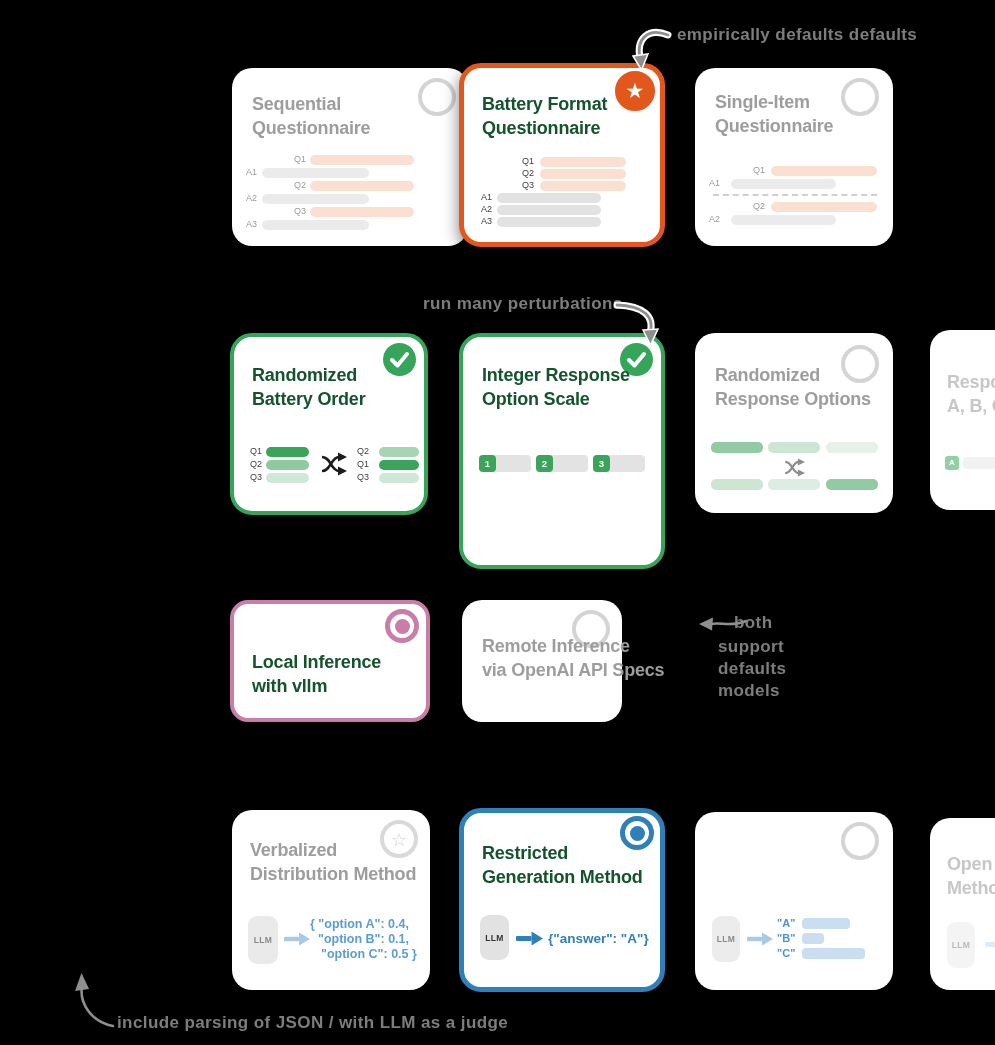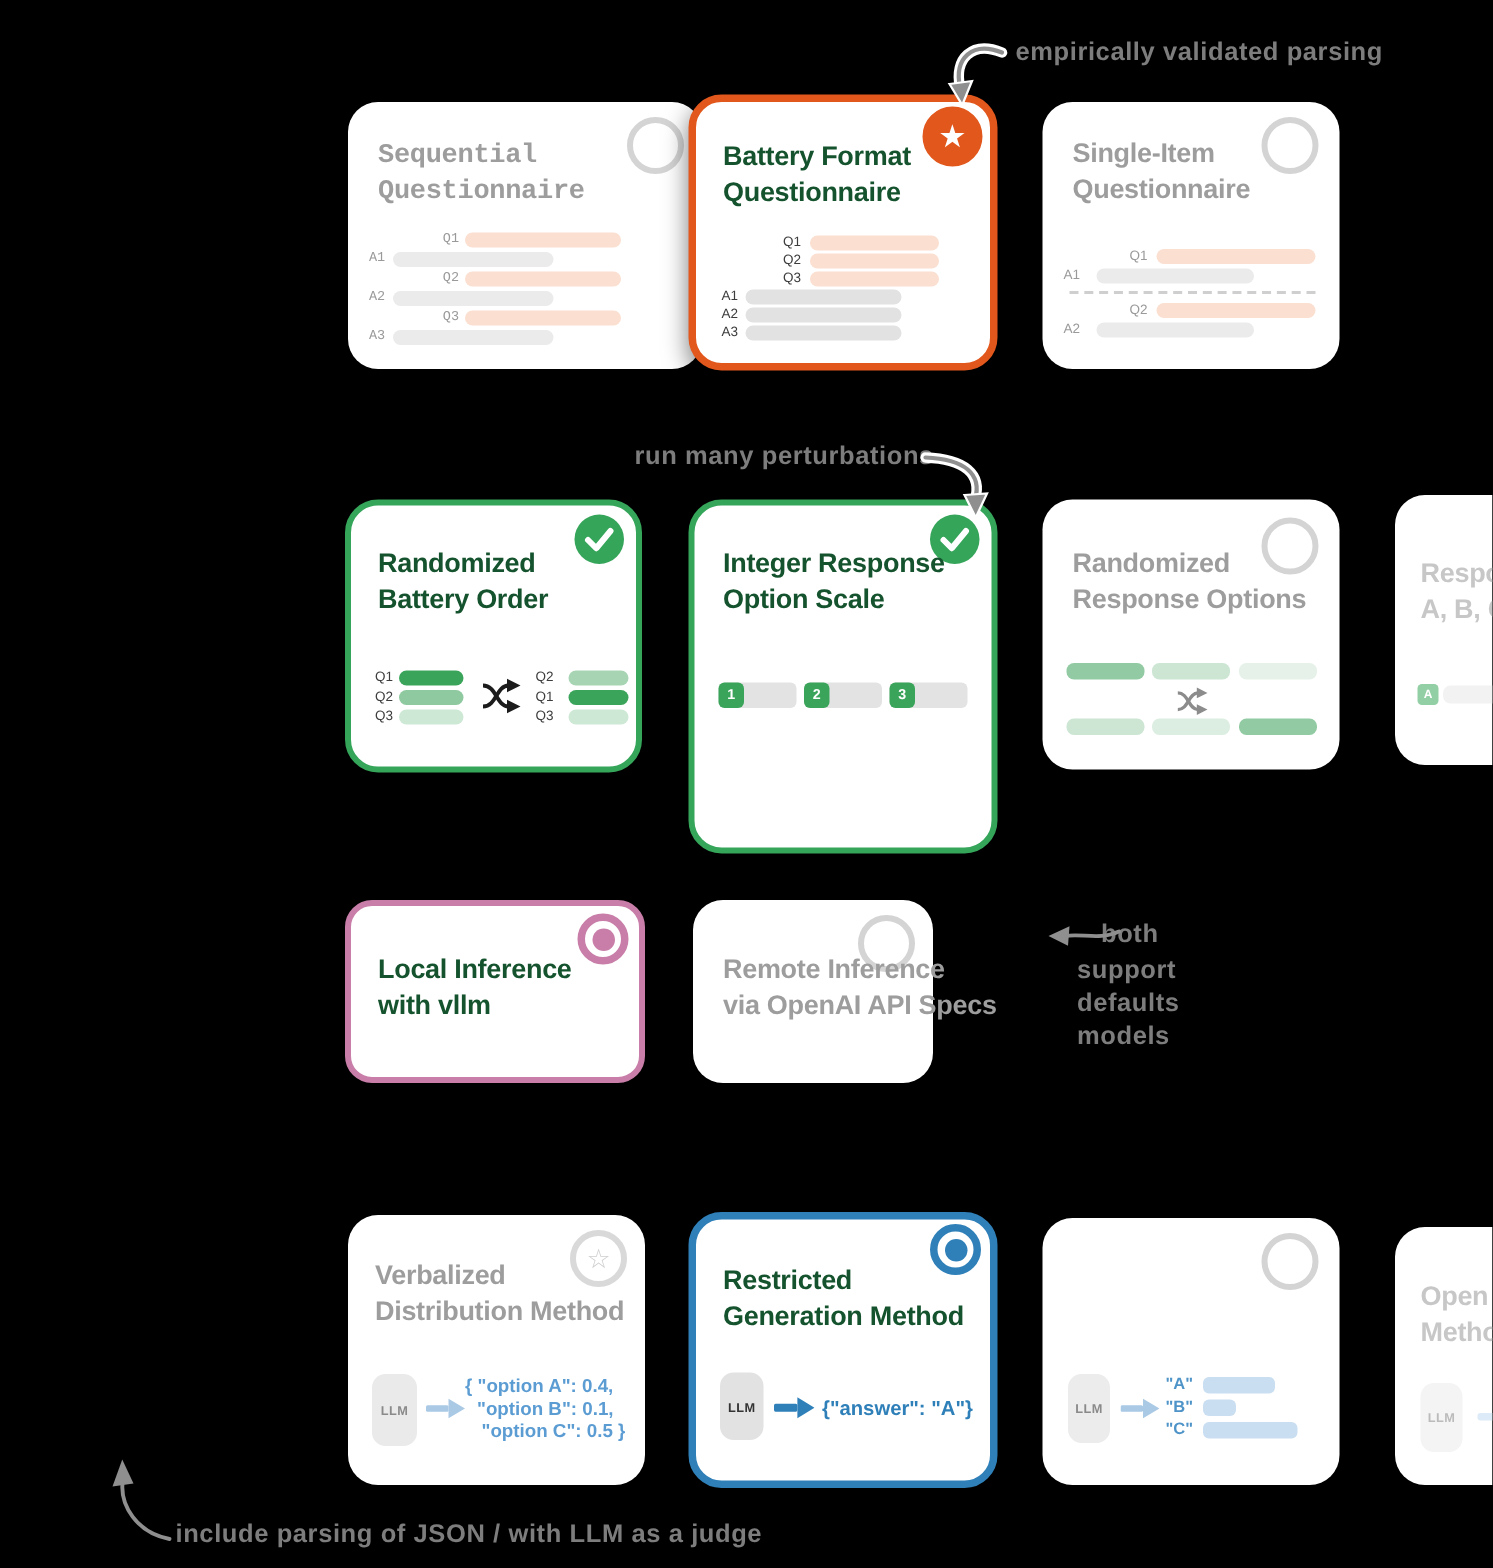--- a/index.html
+++ b/index.html
@@ -47,21 +47,21 @@
   .ft-lab{position:absolute;font-weight:700;font-size:11px;color:#4e94c8;white-space:nowrap;}
   .chip{position:absolute;width:14px;height:14px;background:#93cfa5;border-radius:3px;
         color:#fff;font-size:8px;font-weight:700;line-height:14px;text-align:center;}
   svg.ovl{position:absolute;left:0;top:0;pointer-events:none;}
 </style>
 </head>
 <body>
 
 <div class="stage">
 
-  <div class="card" style="left:232px;top:68px;width:236px;height:178px;font-family:Liberation Mono, monospace;">
+  <div class="card" style="left:232px;top:68px;width:236px;height:178px;">
     <div class="circle-badge" style="right:12px;top:10px;"></div>
     <div class="title t-gray" style="left:20px;top:24px;">
       <span>Sequential</span>
       <span>Questionnaire</span>
     </div>
     <div class="lab" style="left:50px;top:86px;">Q1</div>
     <div class="bar" style="left:78px;top:87px;width:104px;background:#fbdfd0;"></div>
     <div class="lab left" style="left:14px;top:99px;">A1</div>
     <div class="bar" style="left:30px;top:100px;width:107px;background:#ebebeb;"></div>
     <div class="lab" style="left:50px;top:112px;">Q2</div>
@@ -190,21 +190,21 @@
       <span>A, B, C</span>
     </div>
     <div class="chip" style="left:15px;top:126px;">A</div>
     <div class="bar" style="left:32px;top:127px;width:70px;height:12px;background:#f2f2f2;"></div>
   </div>
 
   <div class="card sel" style="left:230px;top:600px;width:200px;height:122px;border-width:4px;border-color:#c87ea8;border-radius:18px;box-sizing:border-box;">
     <div class="radio-badge" style="right:7px;top:5px;border-color:#c87ea8;">
         <div class="radio-dot" style="background:#c87ea8;"></div>
       </div>
-    <div class="title t-dark" style="left:18px;top:30px;">
+    <div class="title t-dark" style="left:18px;top:46px;">
       <span>Local Inference</span>
       <span>with vllm</span>
     </div>
   </div>
 
   <div class="card" style="left:462px;top:600px;width:160px;height:122px;">
     <div class="circle-badge" style="right:12px;top:10px;"></div>
     <div class="title t-gray" style="left:20px;top:34px;">
       <span>Remote Inference</span>
       <span>via OpenAI API Specs</span>
@@ -264,21 +264,21 @@
 
   <div class="card" style="left:930px;top:818px;width:92px;height:172px;">
     <div class="title t-faded" style="left:17px;top:34px;">
       <span>Open G</span>
       <span>Metho</span>
     </div>
     <div class="llm-box" style="left:17px;top:104px;width:28px;height:46px;background:#f4f4f4;color:#bbbbbb;">LLM</div>
     <div class="bar" style="left:55px;top:124px;width:16px;height:5px;background:#dcebf7;border-radius:2px;"></div>
   </div>
 
-  <div class="hand" style="left:677px;top:24px;">empirically validated parsing</div>
+  <div class="hand" style="left:677px;top:24px;">empirically defaults defaults</div>
   <div class="hand" style="left:396px;top:293px;margin-left:27px;">run many perturbations</div>
   <div class="hand" style="left:734px;top:612px;">both</div>
   <div class="hand" style="left:718px;top:636px;">support</div>
   <div class="hand" style="left:718px;top:658px;">defaults</div>
   <div class="hand" style="left:718px;top:680px;">models</div>
   <div class="hand" style="left:117px;top:1012px;">include parsing of JSON / with LLM as a judge</div>
 
   <svg class="ovl" width="995" height="1045" viewBox="0 0 995 1045">
 
     <path d="M668,35 C648,27 636,39 640,58" stroke="#fff" stroke-width="7" fill="none" stroke-linecap="round"></path>

